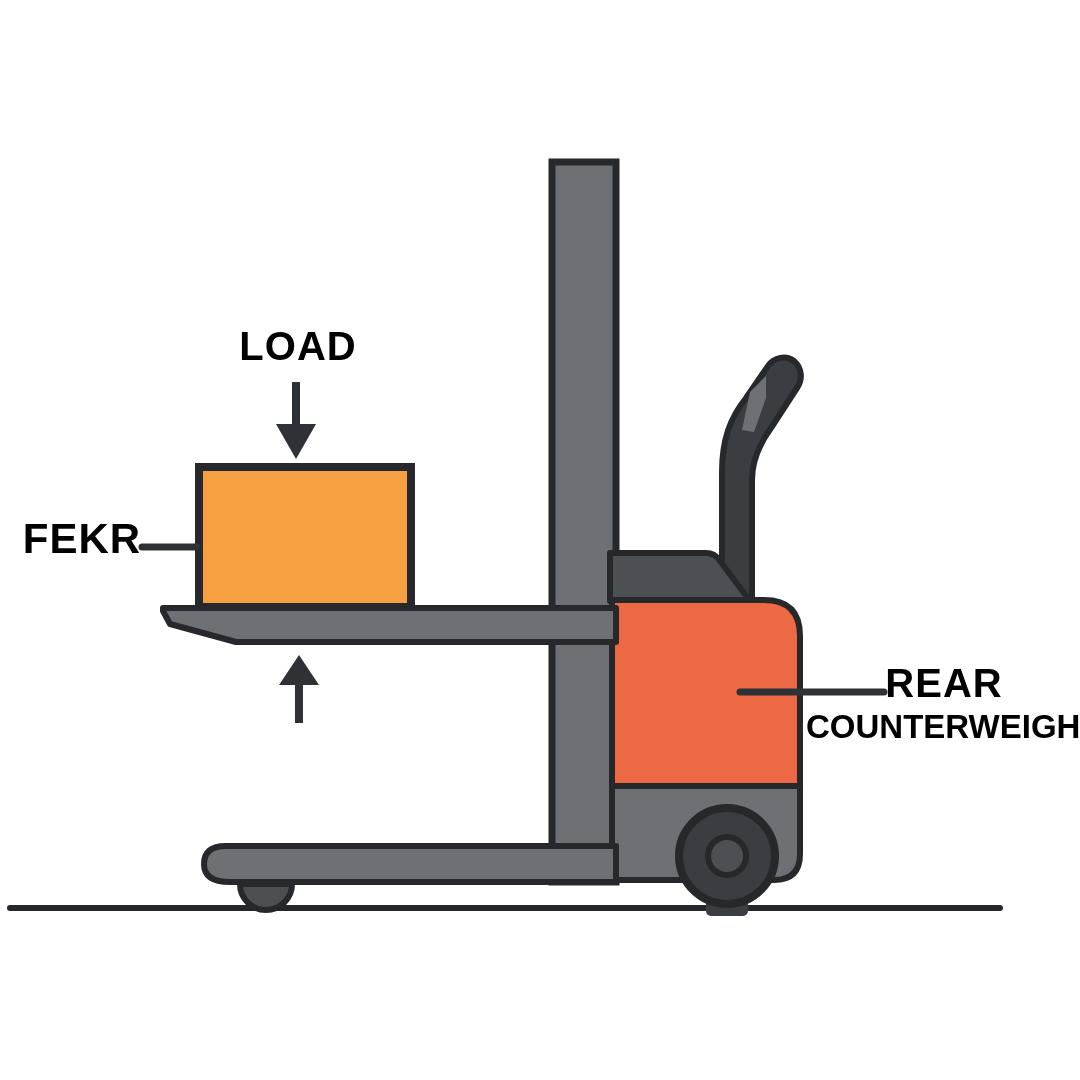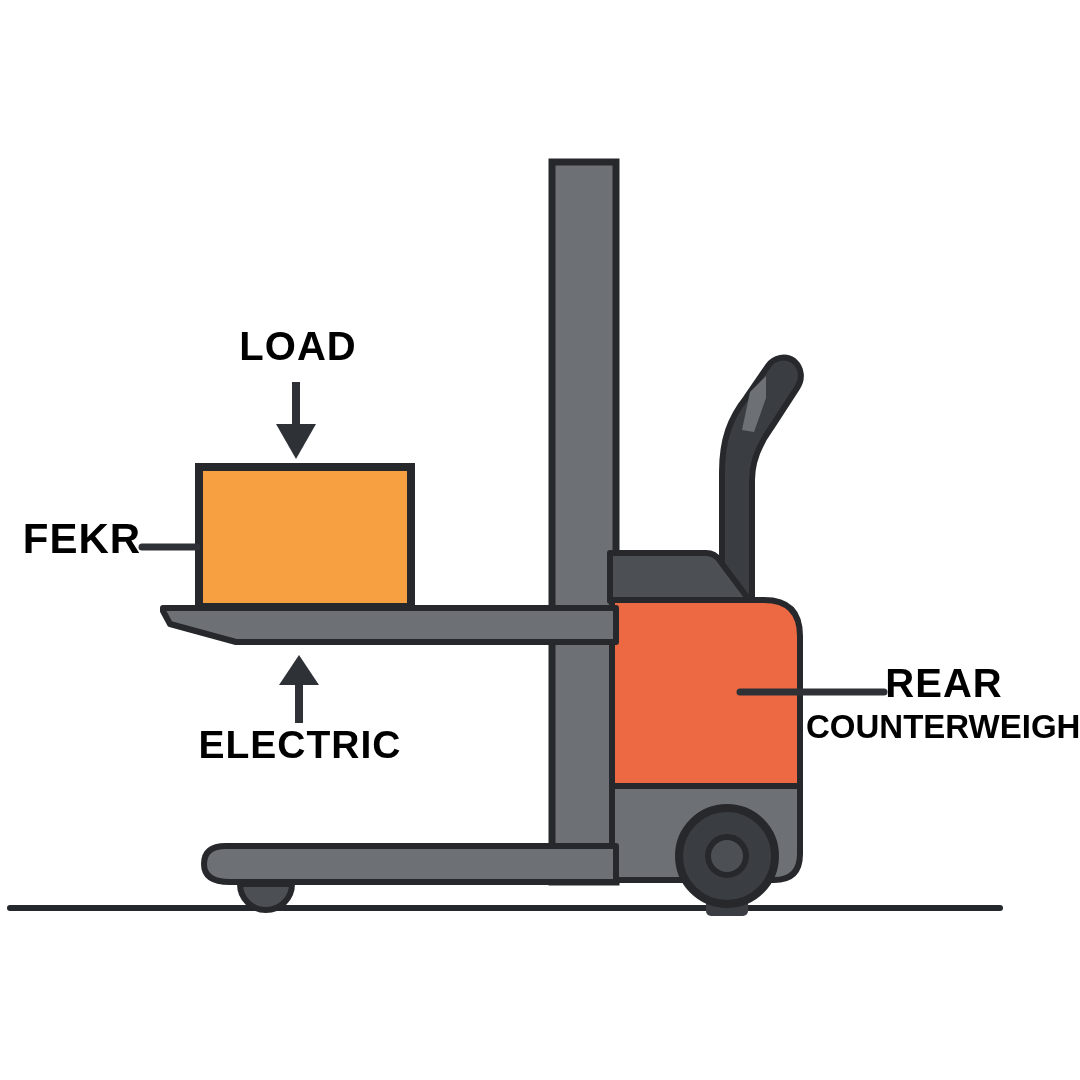--- a/index.html
+++ b/index.html
@@ -109,21 +109,20 @@
     <line x1="142" y1="547" x2="197" y2="547" stroke="#2e3237" stroke-width="7" stroke-linecap="round"></line>
 
     <line x1="740" y1="692" x2="884" y2="692" stroke="#2e3237" stroke-width="7" stroke-linecap="round"></line>
   </svg>
 
   <div class="diagram-label label-load">LOAD</div>
 
   <div class="diagram-label label-fork">FEKR</div>
 
   <div class="diagram-label label-lift">
-    <span class="line1">ELECTRIC</span>
   </div>
 
   <div class="diagram-label label-rear">
     <span class="line1">REAR</span>
     <span class="line2">COUNTERWEIGHT</span>
   </div>
 
 </div>
 
 </body></html>

